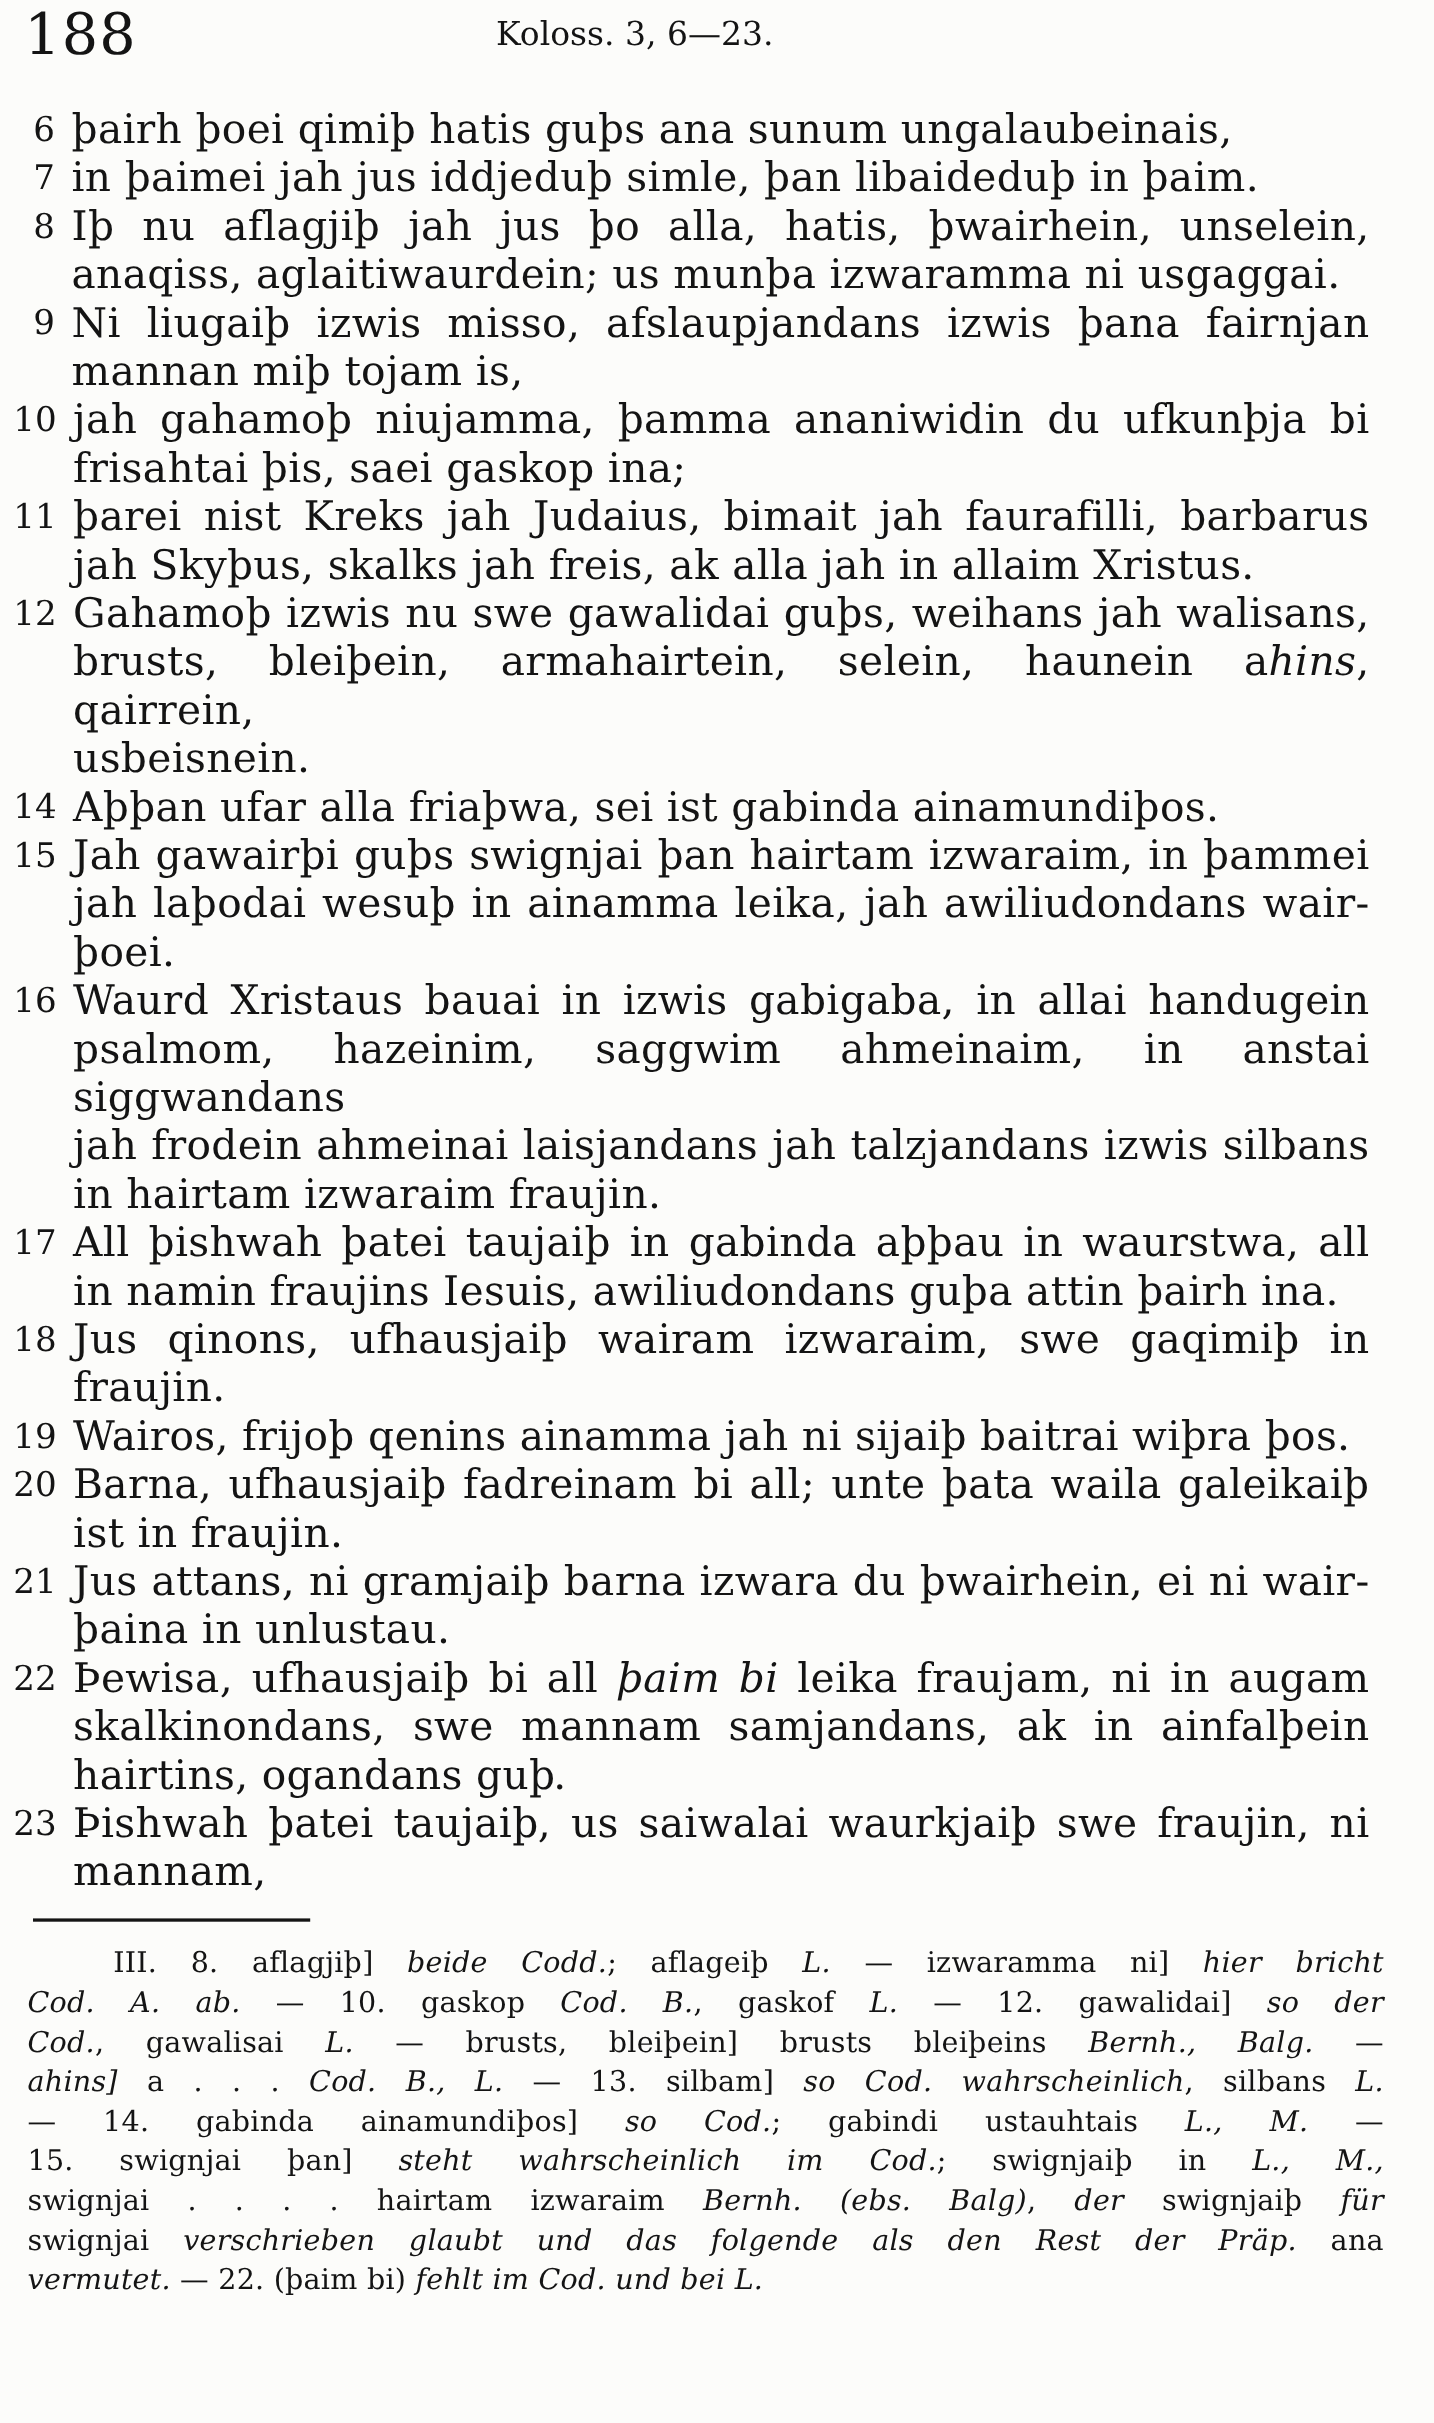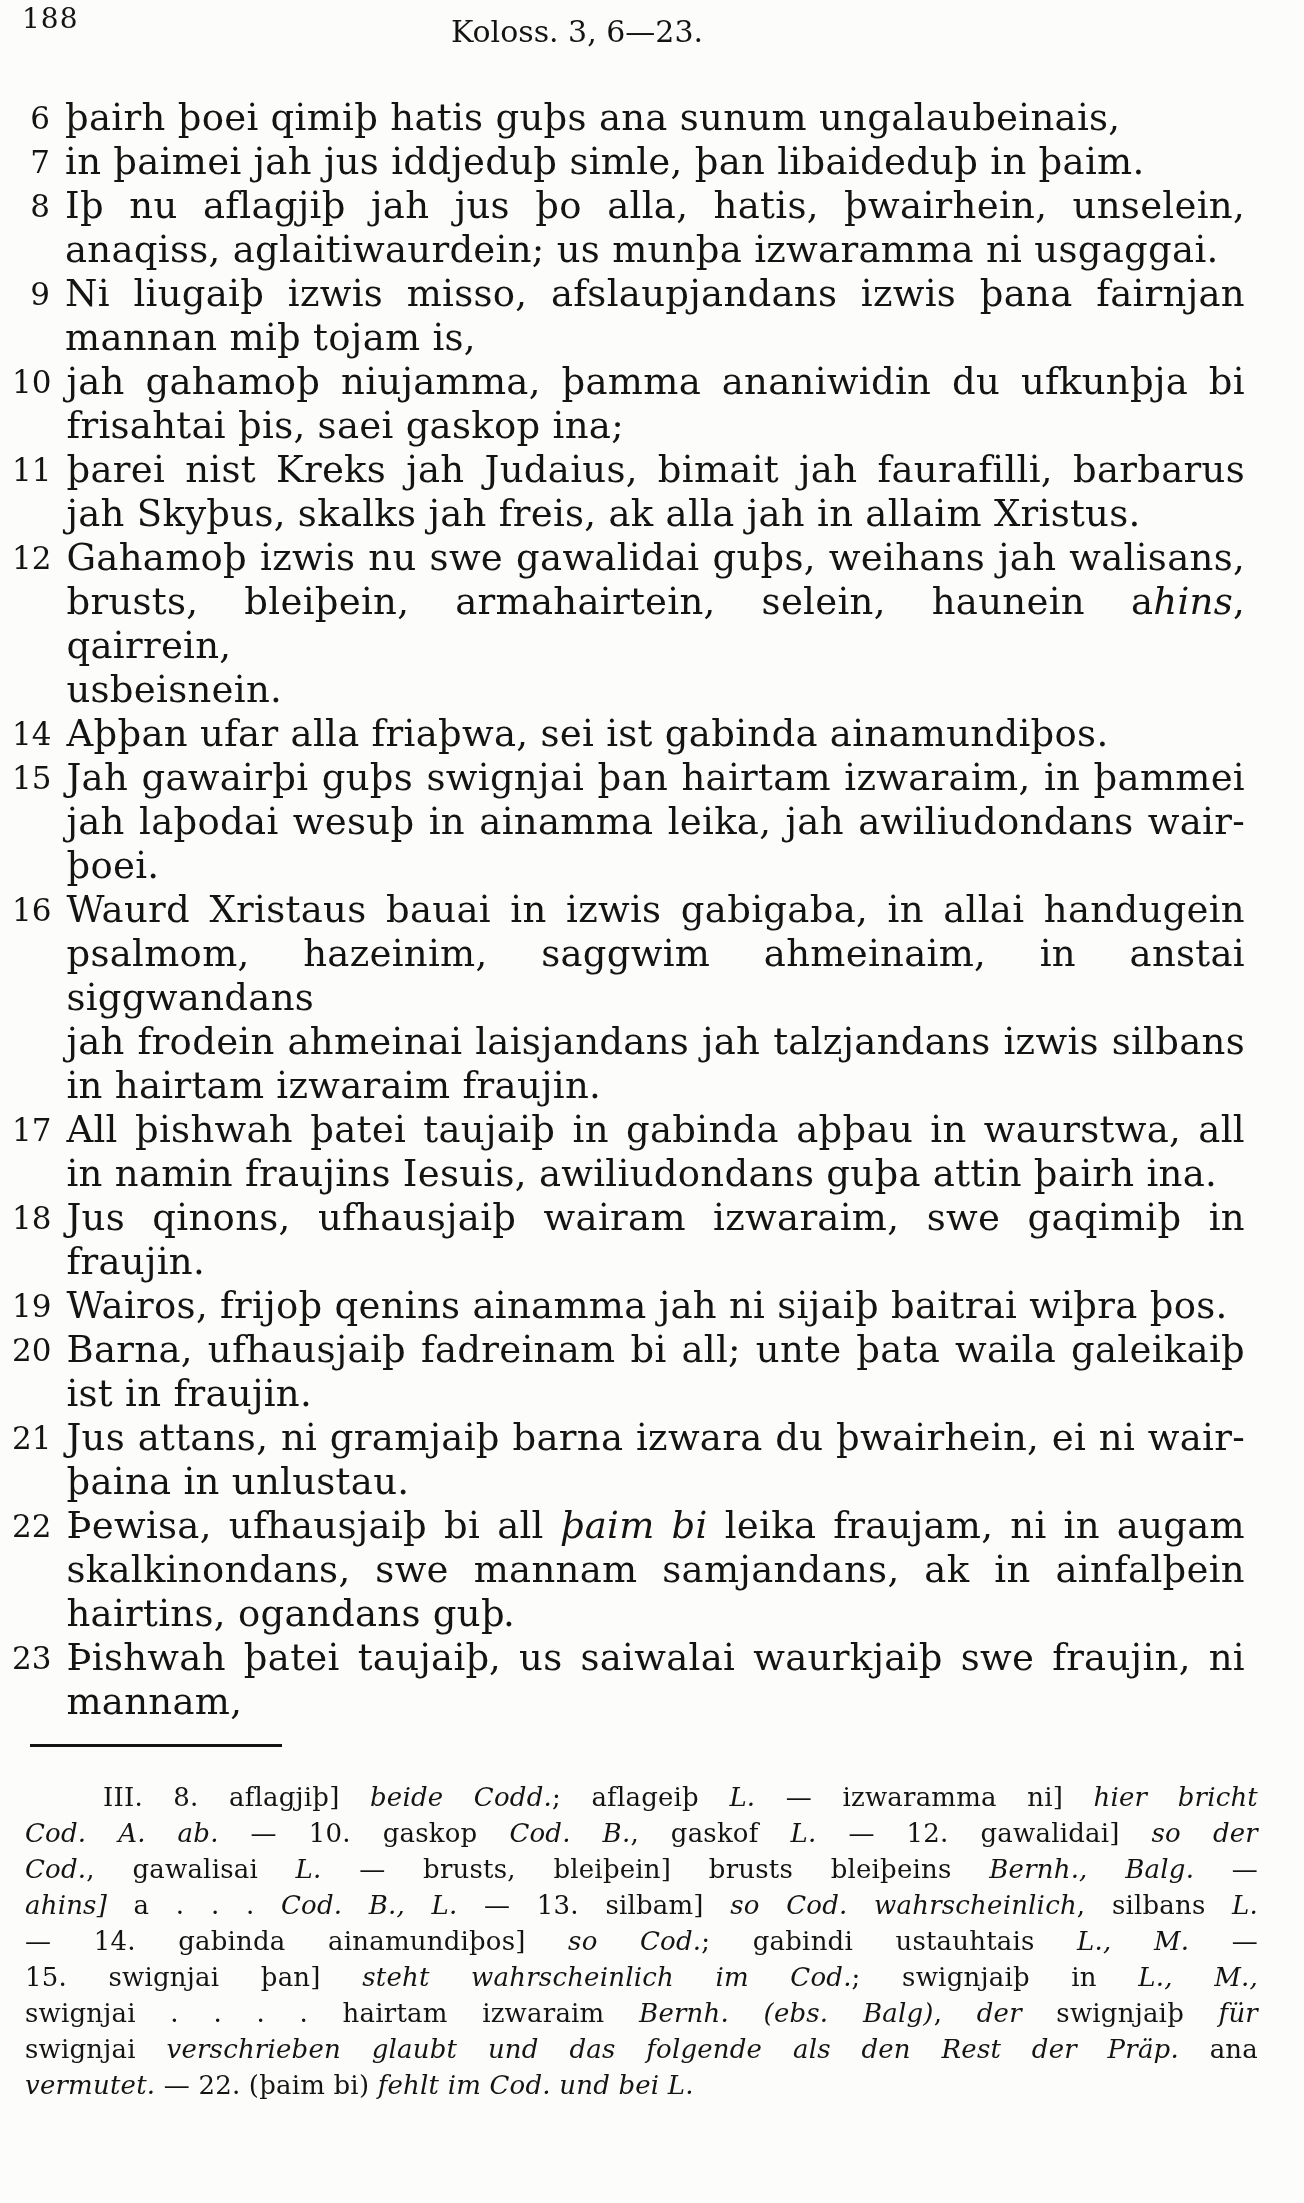--- a/index.html
+++ b/index.html
@@ -8,21 +8,21 @@
     height: 2203px;
     background: #fcfcfa;
     color: #141414;
     font-family: "DejaVu Serif", serif;
     position: relative;
     overflow: hidden;
   }
   .page-header { position: relative; height: 58px; }
   .page-number {
     position: absolute; left: 22px; top: 2px;
-    font-size: 28px; letter-spacing: 1px;
+    font-size: 52px; letter-spacing: 1px;
   }
   .page-title {
     position: absolute; left: 0; right: 150px; top: 14px;
     text-align: center; font-size: 30px;
   }
   .verses { margin: 38px 59px 0 12px; }
   .verse { display: flex; align-items: flex-start; }
   .vnum {
     flex: 0 0 38px; text-align: right;
     font-size: 31px; line-height: 44px;
@@ -33,21 +33,21 @@
     letter-spacing: 0.3px;
   }
   .line-just { text-align: justify; text-align-last: justify; }
   .line-last { text-align: left; }
   .line-indent { text-indent: 78px; }
   .rule {
     margin: 20px 0 0 30px; width: 252px; height: 0;
     border: 0; border-top: 3px solid #141414;
   }
   .apparatus {
-    margin: 32px 46px 0 25px;
+    margin: 20px 46px 0 25px;
     font-size: 26px; line-height: 36px;
     letter-spacing: 0.2px;
   }
   em { font-style: italic; }
 </style>
 </head>
 <body>
 
 <div class="page-header">
   <div class="page-number">188</div>

